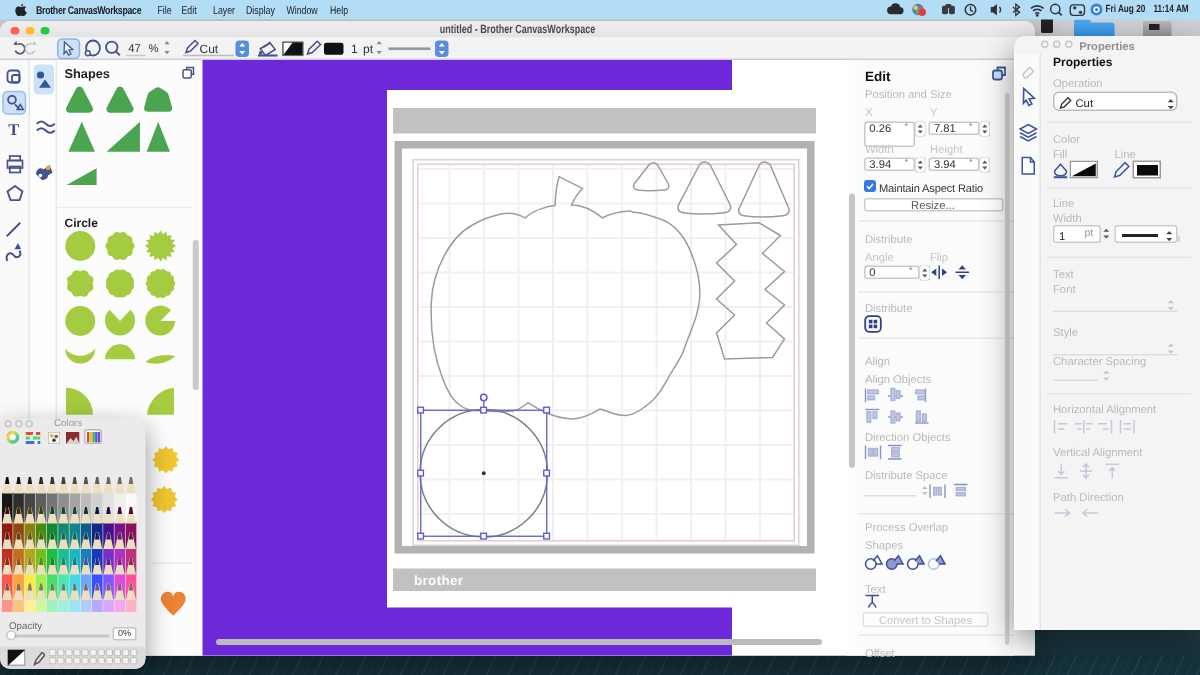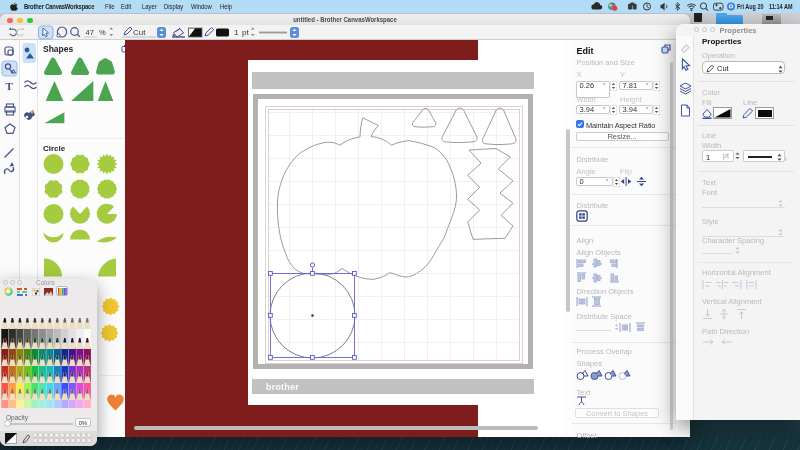--- a/index.html
+++ b/index.html
@@ -16,21 +16,21 @@
 #win{left:0;top:14px;width:690px;height:423px;background:#fff;border-radius:7px 7px 0 0;box-shadow:0 8px 24px rgba(0,0,0,.4)}
 #titlebar{left:0;top:0;width:690px;height:11px;background:linear-gradient(#efeeee,#e4e3e3);border-radius:7px 7px 0 0}
 .tl{position:absolute;top:3.5px;width:5.5px;height:5.5px;border-radius:50%}
 #wtitle{left:0;top:1px;width:690px;text-align:center;font-size:8px;font-weight:bold;color:#4a4a4a;transform:scaleX(.75)}
 #toolbar{left:0;top:11px;width:690px;height:15px;background:#f4f3f3;border-bottom:1px solid #cfcfcf}
 #content{left:0;top:26px;width:690px;height:397px;background:#fff}
 
 #col1{left:0;top:0;width:20px;height:397px;background:#fafafa;border-right:1px solid #e4e4e4}
 #col2{left:20px;top:0;width:18px;height:397px;background:#fdfdfd;border-right:1px solid #e8e8e8}
 #shapespanel{left:38px;top:0;width:97px;height:397px;background:#fcfcfc}
-#canvas{left:125px;top:0;width:353px;height:397px;background:#7f1d1d}
+#canvas{left:135px;top:0;width:353px;height:397px;background:#6d28d9}
 #vscrollcol{left:564px;top:0;width:8px;height:397px;background:#fdfdfd}
 #editpanel{left:572px;top:0;width:104px;height:397px;background:#fbfbfb}
 .seclbl{position:absolute;color:#b9b9b9;font-size:7.5px}
 .fieldlbl{position:absolute;color:#c4c4c4;font-size:7.5px}
 .inp{position:absolute;background:#fff;border:1px solid #c9c9c9;border-radius:2px;font-size:7.5px;color:#333;padding-left:3px}
 .sep{position:absolute;height:1px;background:#e8e8e8}
 
 #artboard{left:123px;top:20px;width:290px;height:345px;background:#fff}
 
 #props{left:676px;top:24px;width:124px;height:396px;background:#f5f4f4;border-radius:7px 0 0 7px;box-shadow:0 8px 22px rgba(0,0,0,.45)}

